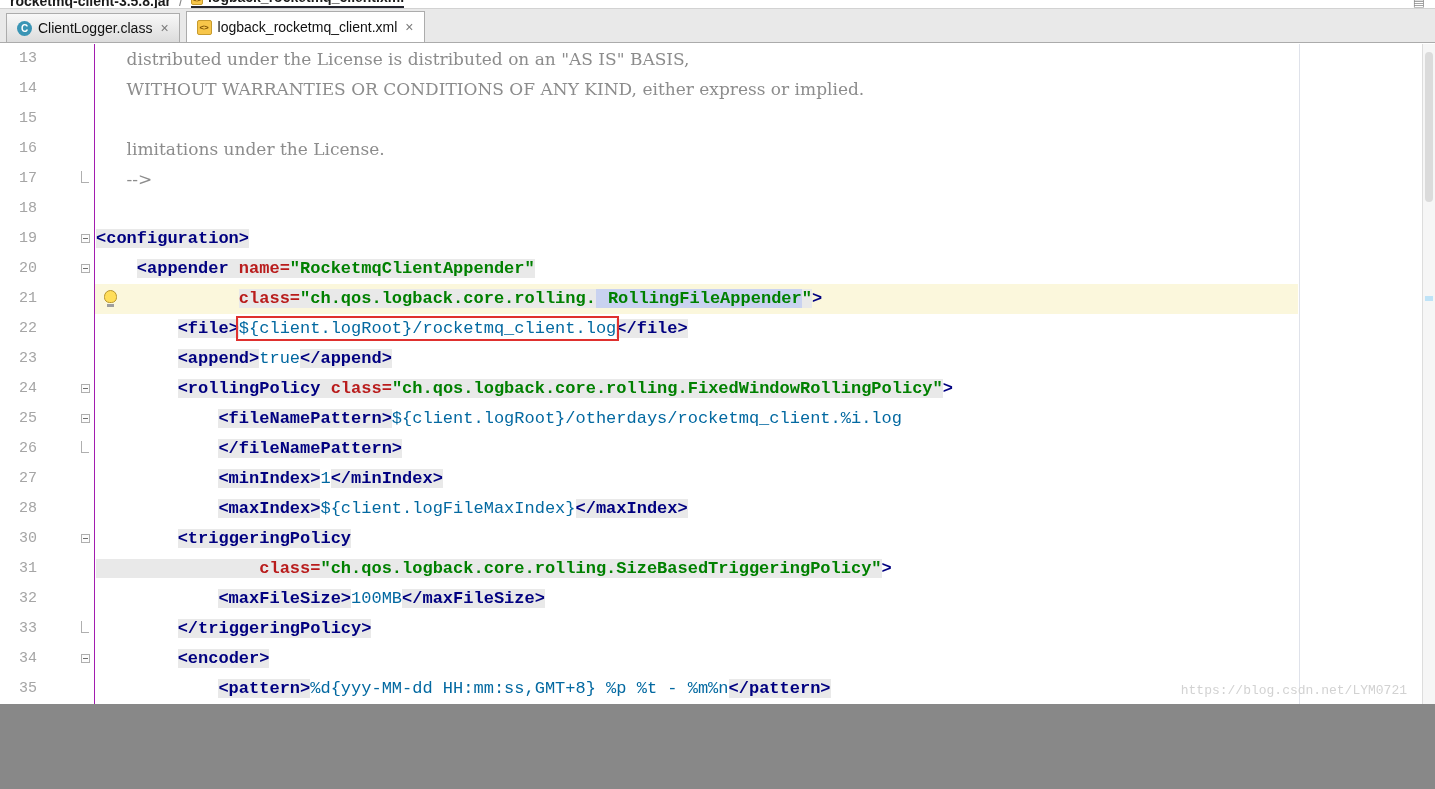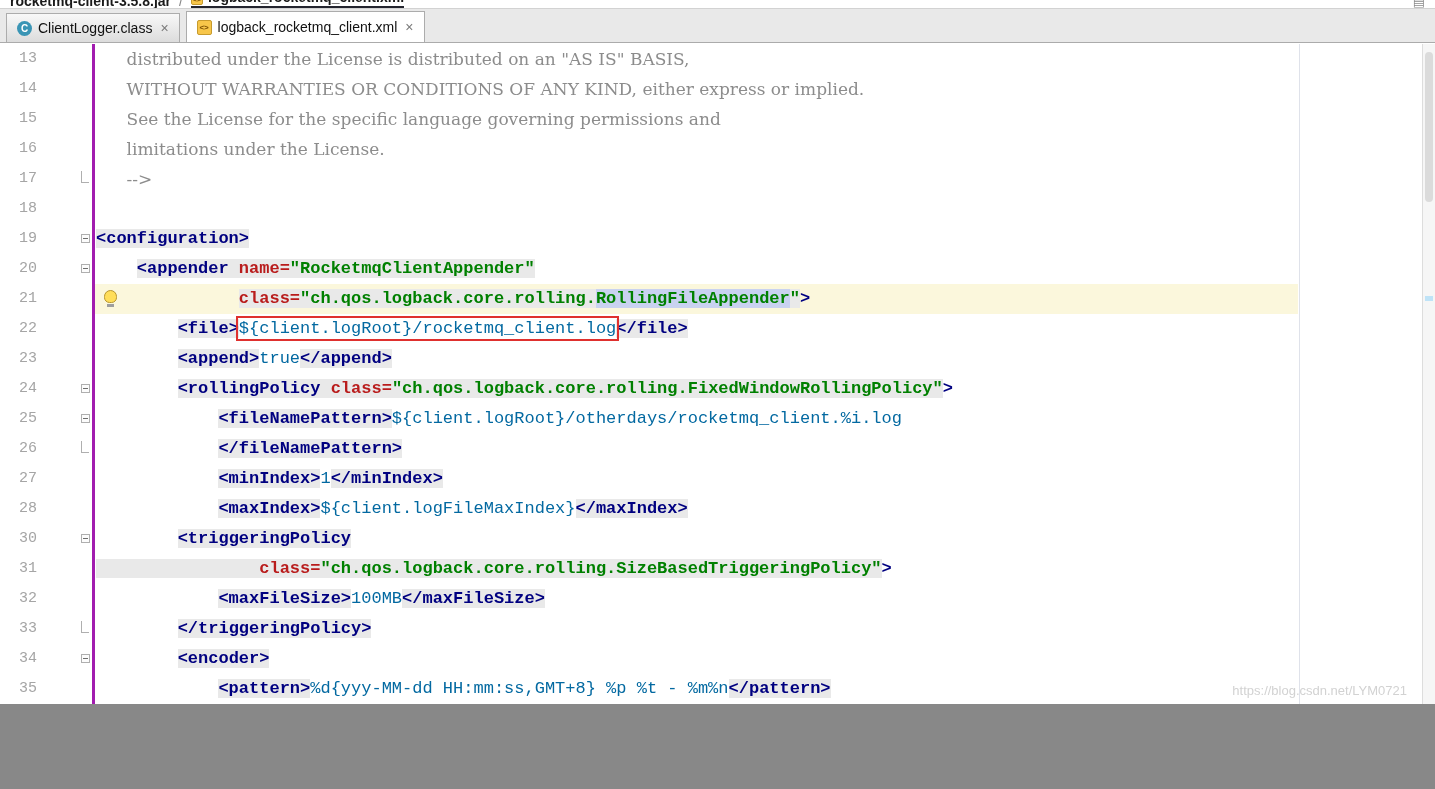--- a/index.html
+++ b/index.html
@@ -30,54 +30,54 @@
   .icon-class{ width:15px; height:15px; border-radius:50%; background:#3A95B5; color:#fff; font-size:10px;
                font-weight:bold; display:flex; align-items:center; justify-content:center;
                font-family:"Liberation Sans",sans-serif;}
   .icon-xml{ width:15px; height:15px; background:#F7C64A; border:1px solid #C79B2E; border-radius:2px;
              color:#7A4E00; font-size:8px; font-weight:bold; display:flex; align-items:center; justify-content:center;}
 
   
   .editor{ position:absolute; top:44px; left:0; right:0; bottom:0; background:#fff;
            font-family:"Liberation Mono", monospace; font-size:17px; }
   .row{ display:flex; height:30px; line-height:30px; position:relative; }
-  .gutter{ width:95px; flex:0 0 95px; display:flex; border-right:3px solid #a21caf; background:#fff; z-index:2;}
+  .gutter{ width:95px; flex:0 0 95px; display:flex; border-right:1px solid #a21caf; background:#fff; z-index:2;}
   .ln{ width:37px; text-align:right; color:#A5A5A5; font-size:15px; }
   .foldcol{ flex:1; position:relative; }
   .fold-start{ position:absolute; left:44px; top:10px; width:9px; height:9px; border:1px solid #AFAFAF; background:#FCFCFC;}
   .fold-start::after{ content:""; position:absolute; left:1px; right:1px; top:3px; height:1px; background:#6E6E6E;}
   .fold-end{ position:absolute; left:44px; top:7px; width:8px; height:12px;
              border-left:1px solid #AFAFAF; border-bottom:1px solid #AFAFAF;}
   .code{ flex:1; white-space:pre; position:relative; padding-left:1px; color:#000;}
   .row.current .code{ background:linear-gradient(to right, #FBF7DC 0, #FBF7DC 1203px, transparent 1203px); }
 
   .c-cm{ color:#8C8C8C; font-family:"DejaVu Serif", serif; }
   .c-tag{ color:#000080; font-weight:bold; }
   .c-attr{ color:#b91c1c; font-weight:bold; }
   .c-val{ color:#008000; font-weight:bold; }
   .c-txt{ color:#0369a1; }
   .c-hl{ background:#E9E9E9;margin-top:47px; }
-  .c-hlb{ background:#C9D2F0; }
+  .c-hlb{ background:#C9D2F0;padding-left:12px; }
   .c-ws{ background:#E9E9E9; }
   .c-red{ outline:2px solid #DF302E; outline-offset:1px; }
 
   .bulb{ position:absolute; left:9px; top:6px; width:13px; height:13px; background:#FFDE5A;
          border:1px solid #B8962E; border-radius:50% 50% 42% 42%; }
   .bulb::after{ content:""; position:absolute; left:2px; right:2px; bottom:-5px; height:3px; background:#9E9E9E;}
 
   .margin-guide{ position:absolute; left:1299px; top:0; bottom:0; width:1px; background:#DFE2EA;
                  z-index:3; pointer-events:none;}
 
   .scrollbar{ position:absolute; top:44px; right:0; bottom:0; width:13px; background:#F6F6F6;
               border-left:1px solid #DDDDDD; z-index:8;}
   .scroll-thumb{ position:absolute; top:8px; left:2px; right:2px; height:150px; background:#DBDBDB; border-radius:4px;}
   .stripe-mark{ position:absolute; top:252px; left:2px; width:8px; height:5px; background:#BFE3F7;}
 
   .watermark{ position:absolute; right:28px; bottom:6px; color:#D2D2D2; font-size:13px;
-              font-family:Liberation Sans, sans-serif; z-index:7;}
+              font-family:Liberation Mono, monospace; z-index:7;}
 </style>
 </head>
 <body>
 
 <div class="screen">
 
   <div class="crumbs">
     <div class="crumbs-inner">
       <span>rocketmq-client-3.5.8.jar</span>
       <span class="crumb-sep">/</span>
@@ -116,21 +116,21 @@
             <span class="ln">14</span>
             <span class="foldcol"></span>
           </div>
           <div class="code"><span class="c-ind">   </span><span class="c-cm">WITHOUT WARRANTIES OR CONDITIONS OF ANY KIND, either express or implied.</span></div>
         </div>
         <div class="row">
           <div class="gutter">
             <span class="ln">15</span>
             <span class="foldcol"></span>
           </div>
-          <div class="code"><span class="c-ind">   </span><span class="c-cm">See the License for the specific language governing permissions and</span></div>
+          <div class="code"><span class="c-ind">   </span></div>
         </div>
         <div class="row">
           <div class="gutter">
             <span class="ln">16</span>
             <span class="foldcol"></span>
           </div>
           <div class="code"><span class="c-ind">   </span><span class="c-cm">limitations under the License.</span></div>
         </div>
         <div class="row">
           <div class="gutter">

